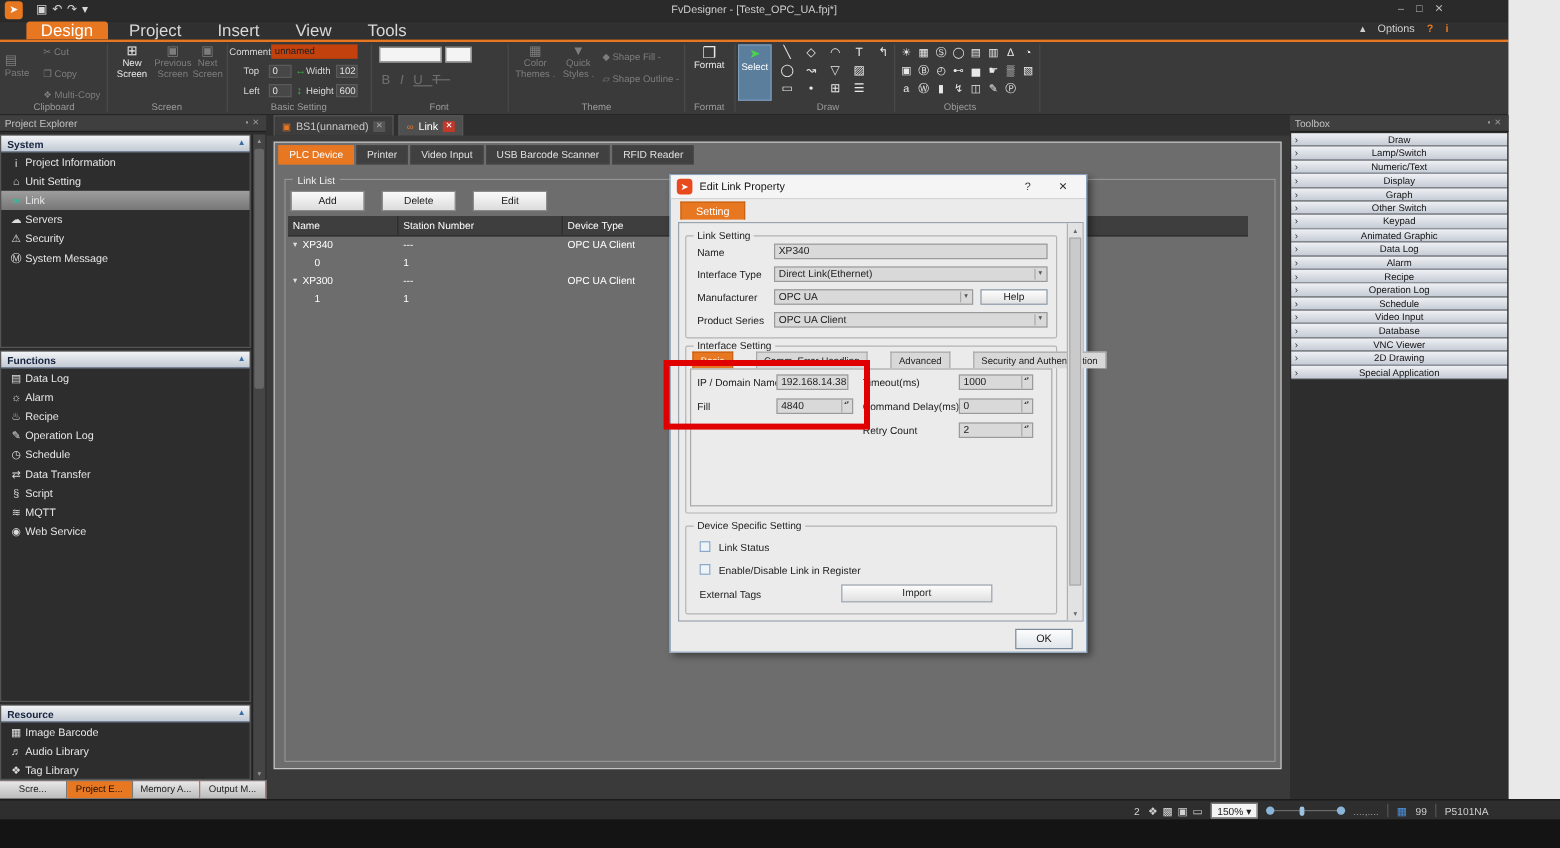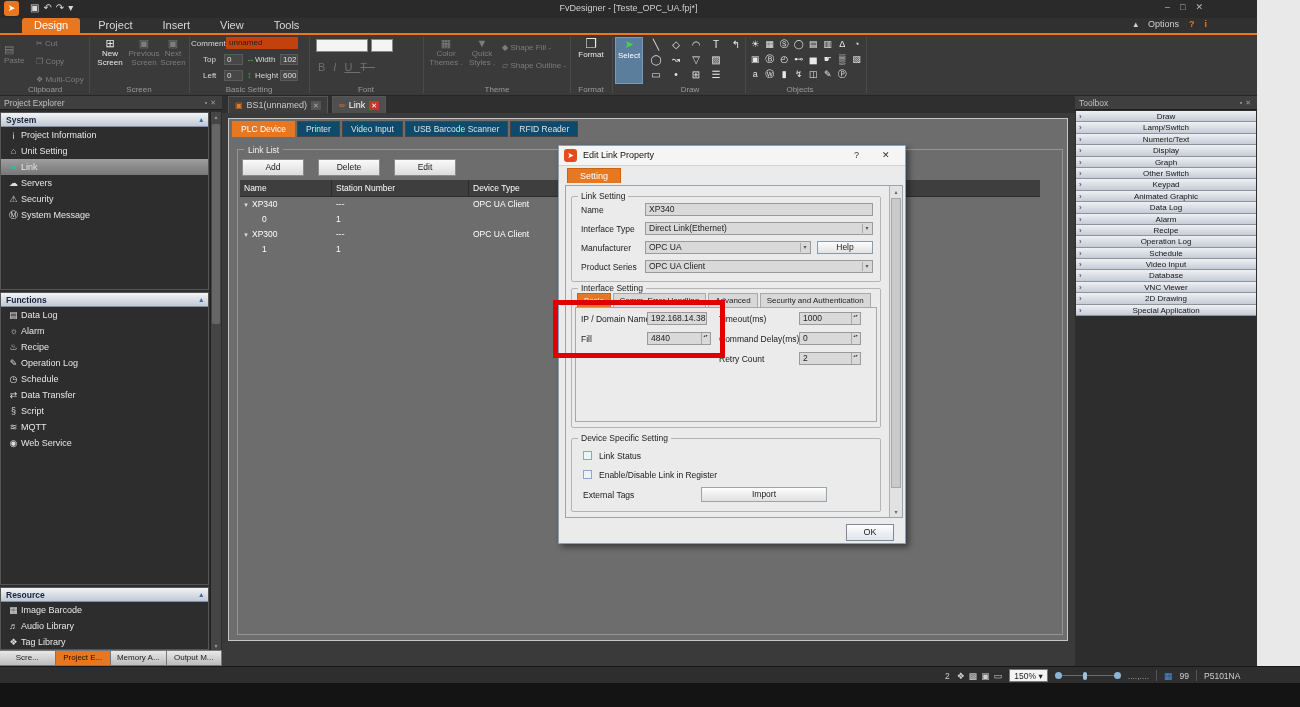--- a/index.html
+++ b/index.html
@@ -9,21 +9,21 @@
 
 .titlebar{left:0;top:0;width:1257px;height:18px;background:#2a2a2a;color:#c8c8c8}
 .appicon{left:4px;top:1px;width:15px;height:15px;background:#e87722;border-radius:3px;color:#fff;font-size:9px;text-align:center;line-height:15px}
 .qat{left:30px;top:2px;color:#d8d8d8;font-size:10px;letter-spacing:4px}
 .wtitle{left:0;top:3px;width:1257px;text-align:center;font-size:9px;color:#cfcfcf}
 .winbtns{right:48px;top:2px;font-size:9px;color:#b8b8b8;letter-spacing:2px}
 .winbtns span{padding:0 4px;cursor:default}
 
 .menurow{left:0;top:18px;width:1257px;height:15px;background:#303030}
 .mtabs{position:absolute;left:22px;top:0;display:flex;gap:6px;height:15px}
-.mtab{padding:1px 12px;font-size:11px;color:#d8d8d8;line-height:13px}
+.mtab{padding:1px 12px;font-size:14px;color:#d8d8d8;line-height:13px}
 .mtab.active{background:#e87722;color:#fff;border-radius:3px 3px 0 0}
 .menuright{position:absolute;right:50px;top:1px;display:flex;gap:10px;font-size:9px;color:#d0d0d0;align-items:center}
 .menuright .oi{color:#e87722;font-weight:bold}
 
 .ribbon{left:0;top:33px;width:1257px;height:63px;background:#3a3a3a;border-top:2px solid #e87722;border-bottom:1px solid #262626;color:#c8c8c8;font-size:8px}
 .glabel{position:absolute;bottom:1px;font-size:8px;color:#9a9a9a;text-align:center}
 .gsep{position:absolute;top:2px;bottom:2px;width:1px;background:#4a4a4a}
 .dis{color:#7d7d7d}
 .ricon{font-size:11px}
 .spinbox{position:absolute;background:#474747;border:1px solid #5a5a5a;color:#e0e0e0;font-size:8px;padding:0 2px;height:11px;line-height:9px;overflow:hidden;white-space:nowrap}
@@ -58,21 +58,21 @@
 .btab.active{background:#e87722;color:#201000}
 
 .doctabs{left:222px;top:96px;width:853px;height:17px;background:#2f2f2f;display:flex;padding-left:6px;gap:4px}
 .dtab{display:flex;align-items:center;gap:4px;padding:0 6px;background:#3d3d3d;border:1px solid #565656;border-bottom:none;font-size:9px;color:#c8c8c8;height:17px}
 .dtab.active{background:#4f4f4f;color:#fff}
 .dtab .dic{color:#e87722;font-size:8px}
 .dtab .dx{font-size:7px;color:#aaa;background:#555;padding:0 2px;line-height:9px}
 .dtab.active .dx{background:#c0392b;color:#fff}
 .cpanel{left:228px;top:118px;width:840px;height:523px;background:#6d6d6d;border:1px solid #c6c6c6}
 .devtabs{position:absolute;left:3px;top:2px;display:flex;gap:2px}
-.devtab{padding:2px 8px;background:#0c4a6e;border:1px solid #454545;color:#e0e0e0;font-size:8.5px}
+.devtab{padding:2px 8px;background:#404040;border:1px solid #454545;color:#e0e0e0;font-size:8.5px}
 .devtab.active{background:#e87722;border-color:#e87722;color:#fff}
 .llgroup{position:absolute;left:8px;top:30px;width:826px;height:486px;border:1px solid #959595}
 .lltitle{position:absolute;left:6px;top:-5px;background:#6d6d6d;padding:0 4px;color:#f2f2f2;font-size:8.5px}
 .llbtns{position:absolute;left:4px;top:9px;display:flex;gap:14px}
 .llbtn{width:62px;height:17px;background:linear-gradient(#fafafa,#dcdcdc);border:1px solid #8a8a8a;color:#1a1a1a;font-size:8.5px;text-align:center;line-height:15px}
 .ltable{position:absolute;left:2px;top:30px;width:800px}
 .lhead{display:flex;background:#3e3e3e;color:#fff;font-size:8.5px;height:17px;line-height:17px;border-bottom:1px solid #2c2c2c}
 .lhead span{padding-left:4px;border-right:1px solid #2c2c2c;overflow:hidden}
 .h1{width:92px}.h2{width:137px}.h3{width:105px}.h4{flex:1;border-right:none!important}
 .lrow{display:flex;color:#fff;font-size:8.5px;height:15px;line-height:15px}
@@ -107,21 +107,21 @@
 .dclose{position:absolute;left:323px;top:4px;font-size:9px;color:#333}
 .dtabset{position:absolute;left:8px;top:22px;padding:2px 12px;background:#e87722;color:#fff;font-size:9px;border:1px solid #c96315;border-bottom:none}
 .dframe{position:absolute;left:6px;top:39px;width:338px;height:333px;border:1px solid #9aa4ae;background:#ebebeb}
 .fieldset{position:absolute;border:1px solid #b4b4b4;border-radius:2px}
 .legend{position:absolute;top:-6px;left:6px;background:#ebebeb;padding:0 3px;font-size:8.5px;color:#222}
 .dlabel{position:absolute;font-size:8.5px;color:#1a1a1a;white-space:nowrap}
 .dinput{position:absolute;background:#d9d9d9;border:1px solid #9a9a9a;height:13px;line-height:11px;padding:0 3px;font-size:8.5px;color:#222;overflow:hidden;white-space:nowrap}
 .ddrop{position:absolute;right:1px;top:1px;width:9px;height:9px;font-size:6px;color:#555;text-align:center;line-height:9px;border-left:1px solid #aaa}
 .dspin{position:absolute;right:1px;top:0;width:8px;height:11px;font-size:4px;line-height:5px;color:#444;text-align:center;border-left:1px solid #aaa}
 .helpbtn{position:absolute;background:linear-gradient(#fdfdfd,#e2e2e2);border:1px solid #8a9aa8;height:13px;text-align:center;line-height:11px;font-size:8.5px;color:#222}
-.itabs{position:absolute;display:flex;gap:2px}
+.itabs{position:absolute;display:flex;gap:19px}
 .itab{padding:2px 6px;background:#d8d8d8;border:1px solid #a8a8a8;border-bottom:none;font-size:8px;color:#222;white-space:nowrap}
 .itab.active{background:#e87722;border-color:#c96315;color:#fff}
 .ipanel{position:absolute;border:1px solid #a8a8a8;background:#ebebeb}
 .chk{position:absolute;width:9px;height:9px;background:#eef3f8;border:1px solid #8aa8c8}
 .importbtn{position:absolute;background:linear-gradient(#fdfdfd,#e0e0e0);border:1px solid #9aa4ae;text-align:center;line-height:13px;height:15px;font-size:8.5px;color:#222}
 .okbtn{position:absolute;left:287px;top:378px;width:48px;height:17px;background:linear-gradient(#fdfdfd,#dfe5ea);border:1px solid #7a8a9a;text-align:center;line-height:15px;font-size:9px;color:#1a1a1a}
 .dscroll{position:absolute;left:330px;top:40px;width:13px;height:331px;background:#e2e2e2;border-left:1px solid #b0b0b0}
 .dscroll .ar{position:absolute;left:0;width:100%;text-align:center;font-size:6px;color:#666}
 .dscroll .thumb{position:absolute;left:1px;right:1px;top:12px;height:290px;background:#cacaca;border:1px solid #a8a8a8}
 

